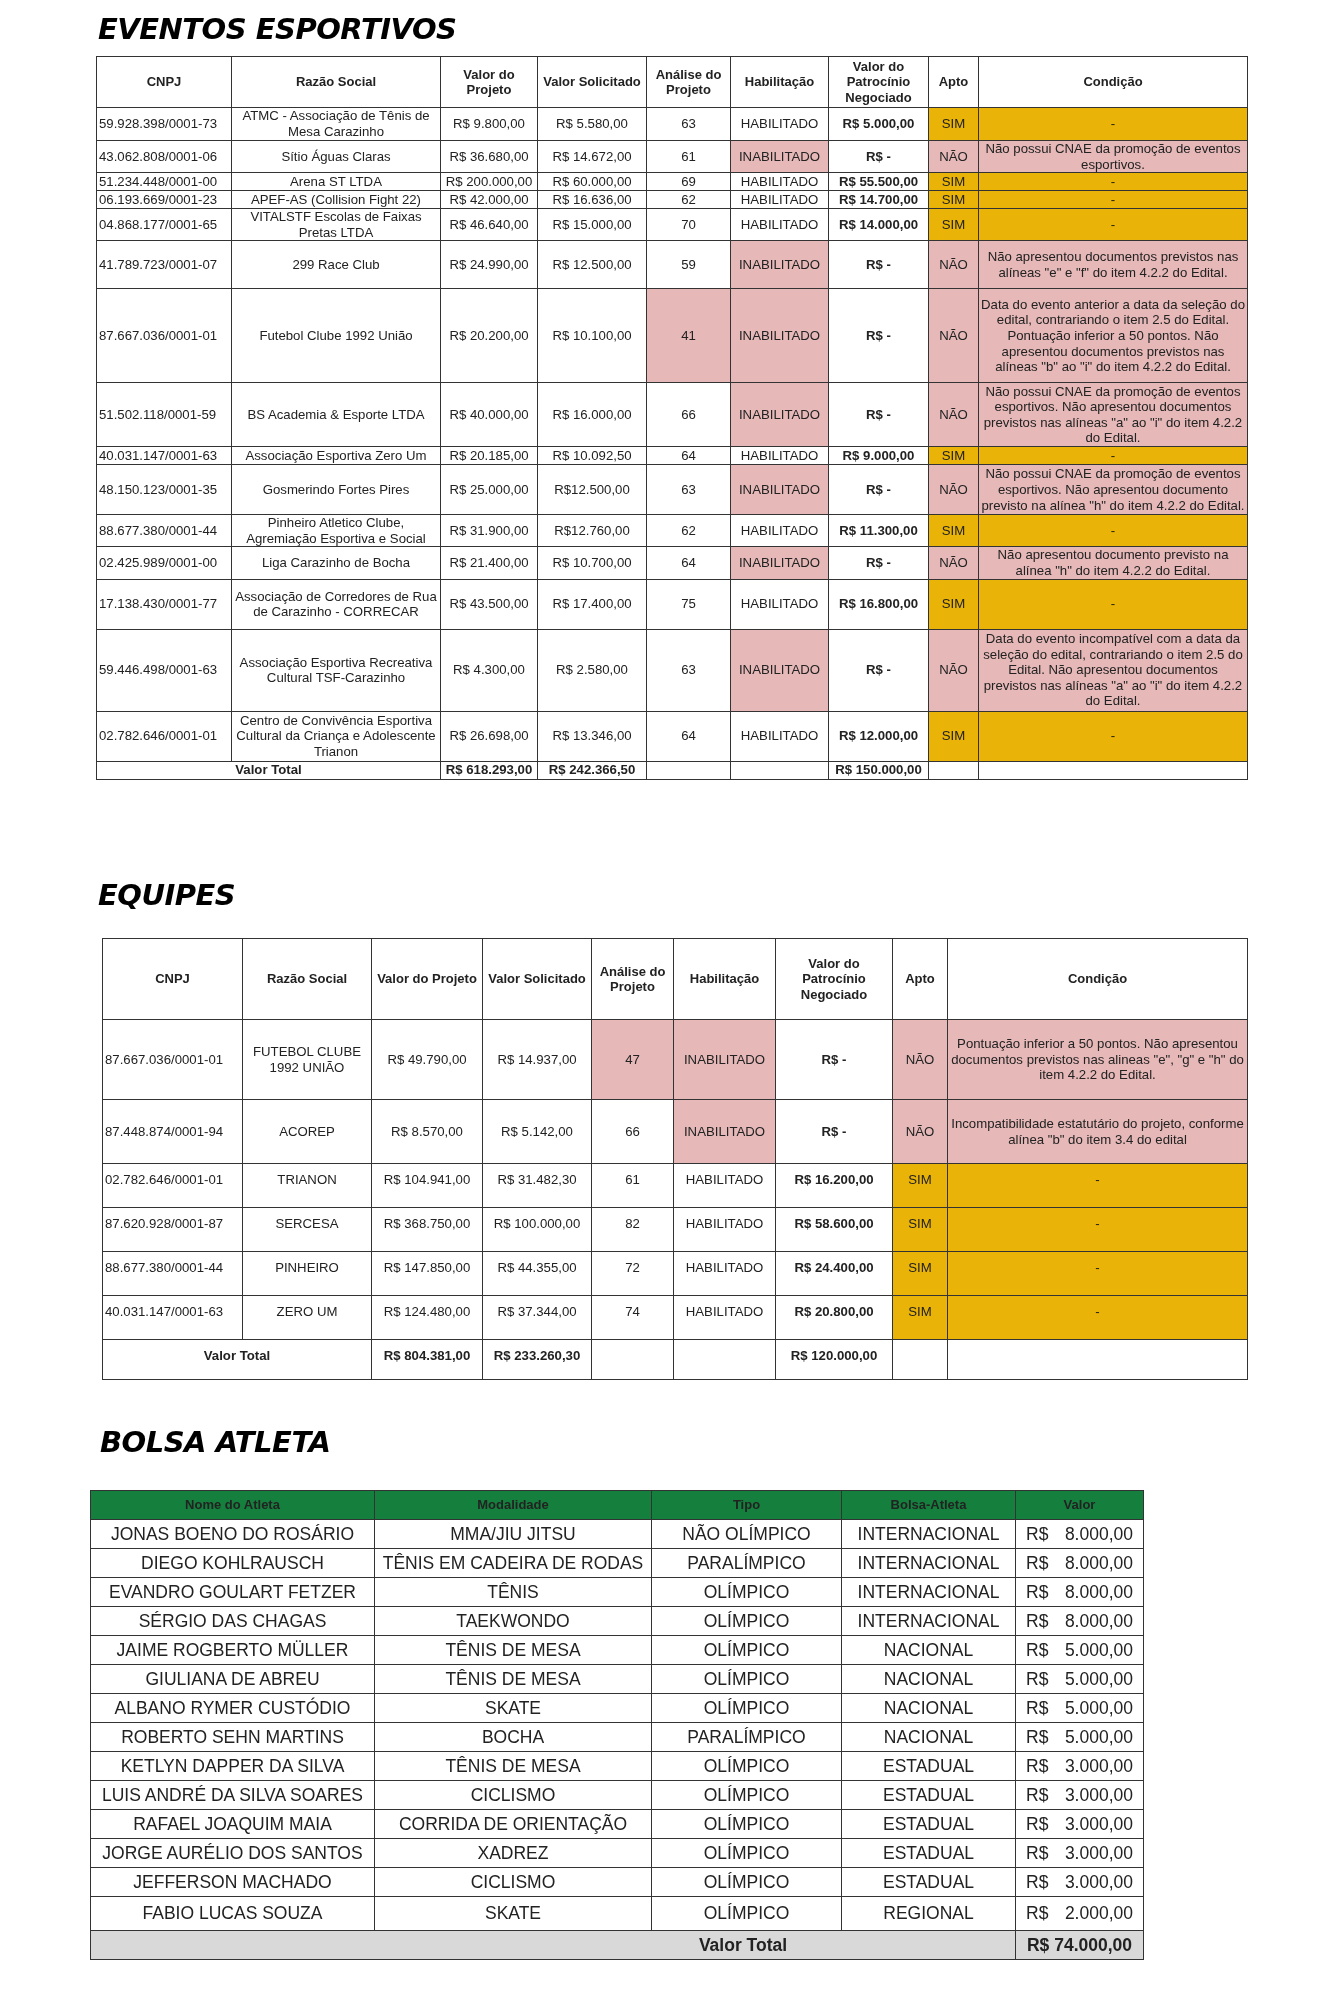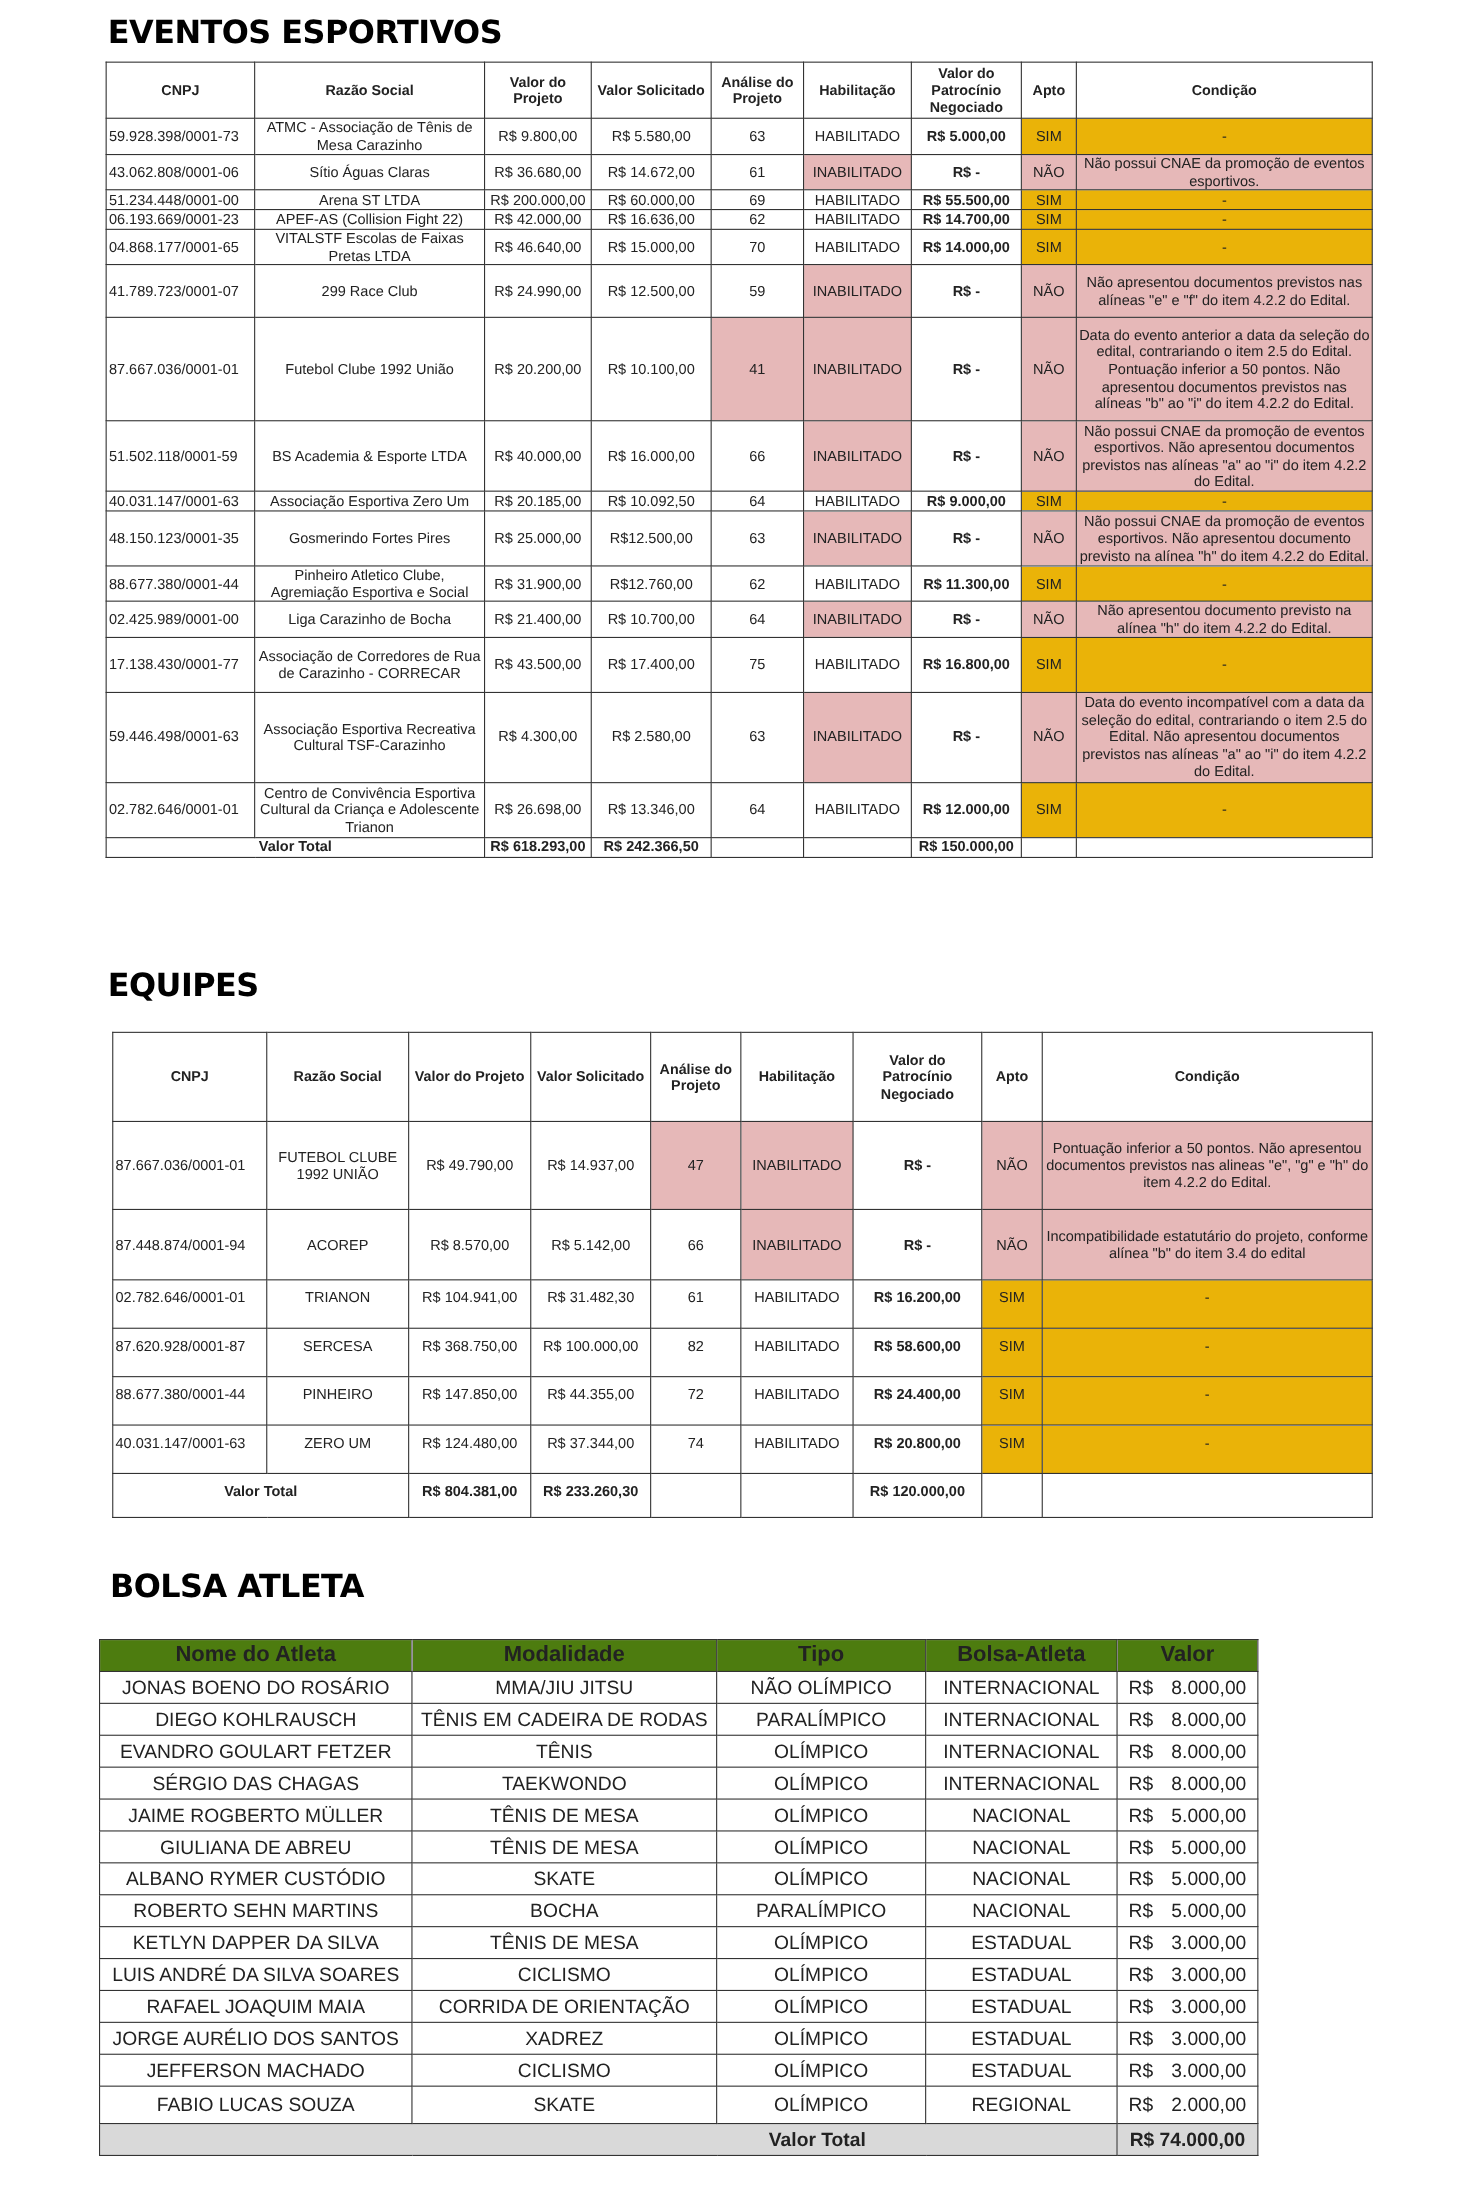--- a/index.html
+++ b/index.html
@@ -1,39 +1,39 @@
 <!DOCTYPE html>
 <html><head>
 <meta charset="utf-8">
 <style>
   html, body { margin: 0; padding: 0; background: #ffffff; }
   body { width: 1333px; height: 2000px; position: relative; overflow: hidden;
          font-family: "Liberation Sans", sans-serif; color: #222; }
   .heading { position: absolute; font-family: "DejaVu Sans", sans-serif; font-weight: bold;
-             font-size: 29px; color: #000; letter-spacing: -0.5px; margin: 0; }
+             font-size: 29px; color: #000; letter-spacing: -0.5px; margin: 0; font-style: italic; }
   table { border-collapse: collapse; position: absolute; table-layout: fixed; }
   td, th { border: 1.4px solid #333; text-align: center; vertical-align: middle;
            padding: 0 2px; line-height: 1.18; overflow: hidden; }
   th { font-weight: bold; }
   .red { background: #e6b8b8; }
   .green { background: #eab308; }
   .bold { font-weight: bold; }
   .left { text-align: left; }
 
   
   #t-eventos { left: 96px; top: 56px; width: 1152px; font-size: 13.2px; }
   #t-eventos th { height: 50px; font-size: 13px; }
   
   #t-equipes { left: 102px; top: 938px; width: 1146px; font-size: 13.2px; }
   #t-equipes th { height: 80px; font-size: 13px; }
   #t-equipes td { vertical-align: top; padding-top: 8px; }
   #t-equipes tr.tall td { vertical-align: middle; padding-top: 0; }
   
   #t-bolsa { left: 90px; top: 1490px; width: 1054px; font-size: 17.5px; }
-  #t-bolsa th { background: #4d7c0f; height: 28px; font-size: 20px; }
+  #t-bolsa th { background: #15803d; height: 28px; font-size: 13px; }
   #t-bolsa td { height: 28px; padding: 0; }
   #t-bolsa tr.total td { background: #d9d9d9; font-weight: bold; }
   .money { display: flex; justify-content: space-between; padding: 0 10px !important; }
   .money span { display: inline-block; }
 </style>
 </head>
 <body>
 
 <h2 class="heading" style="left:98px; top:12px;">EVENTOS ESPORTIVOS</h2>
 <table id="t-eventos">

